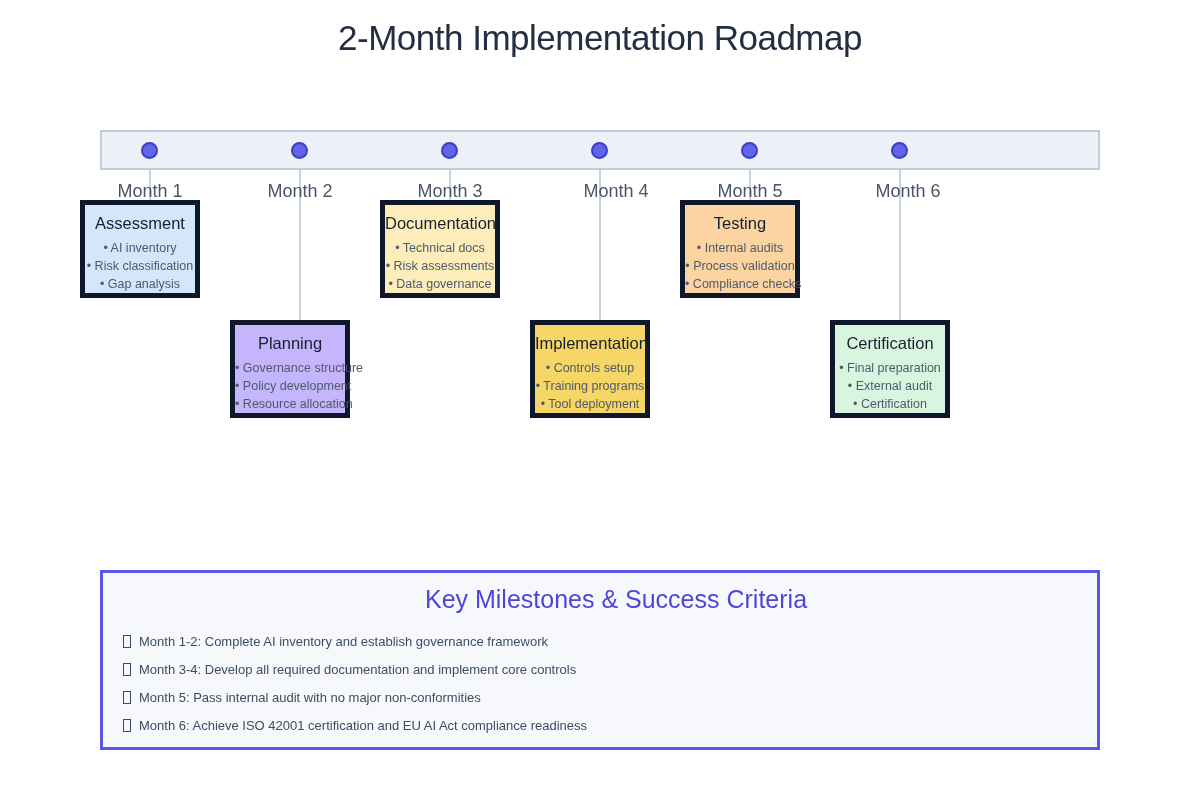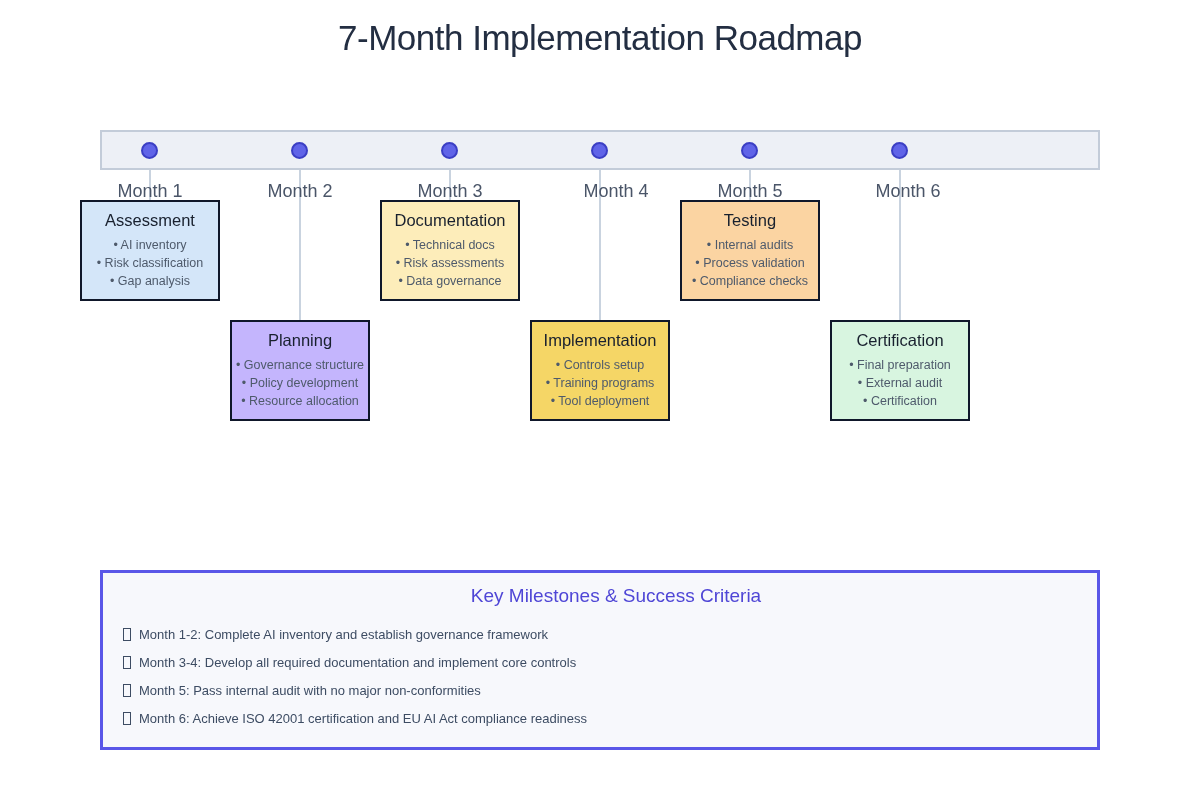--- a/index.html
+++ b/index.html
@@ -20,54 +20,54 @@
     background:#6064e8;border:2px solid #3b3fc4;box-sizing:border-box;
   }
   .connector{
     position:absolute;width:2px;background:#c9d3df;
   }
   .month-label{
     position:absolute;top:181px;width:120px;text-align:center;
     font-size:18px;color:#4a5568;
   }
   .card{
-    position:absolute;width:140px;box-sizing:border-box;
-    border:2px solid #0f172a;text-align:center;padding:7px 0 9px;
+    position:absolute;width:120px;box-sizing:border-box;
+    border:5px solid #0f172a;text-align:center;padding:7px 0 0;
   }
   .card .card-title{
     font-size:16.5px;font-weight:500;color:#18202e;margin:2px 0 6px;
   }
   .card .card-item{
     font-size:12.5px;line-height:18px;color:#4e5a6b;white-space:nowrap;
   }
   .card .card-item::before{content:"• ";}
   .milestones-panel{
     position:absolute;left:100px;top:570px;width:1000px;height:180px;
     box-sizing:border-box;background:#f7f8fc;border:3px solid #5a57e8;
   }
   .milestones-title{
-    margin:12px 0 13px;text-align:center;font-size:19px;font-weight:500;color:#4f46d6;padding-left:32px;
+    margin:12px 0 13px;text-align:center;font-size:25px;font-weight:500;color:#4f46d6;padding-left:32px;
   }
   .milestone-list{
     margin:14px 0 0;padding:0 0 0 20px;list-style:none;
   }
   .milestone-item{
     height:28px;line-height:28px;font-size:13px;color:#3d4c63;white-space:nowrap;
   }
   .tofu{
     display:inline-block;width:8px;height:13px;border:1.2px solid #3d4c63;
     box-sizing:border-box;margin-right:8px;vertical-align:-2px;
   }
 </style>
 </head>
 <body>
 
 <div class="canvas">
 
-  <div class="main-title">7-Month Implementation Roadmap</div>
+  <div class="main-title">2-Month Implementation Roadmap</div>
 
   <div class="timeline-bar"></div>
 
   <div class="timeline-dot" style="left:141px;"></div>
   <div class="timeline-dot" style="left:291px;"></div>
   <div class="timeline-dot" style="left:441px;"></div>
   <div class="timeline-dot" style="left:591px;"></div>
   <div class="timeline-dot" style="left:741px;"></div>
   <div class="timeline-dot" style="left:891px;"></div>
 

